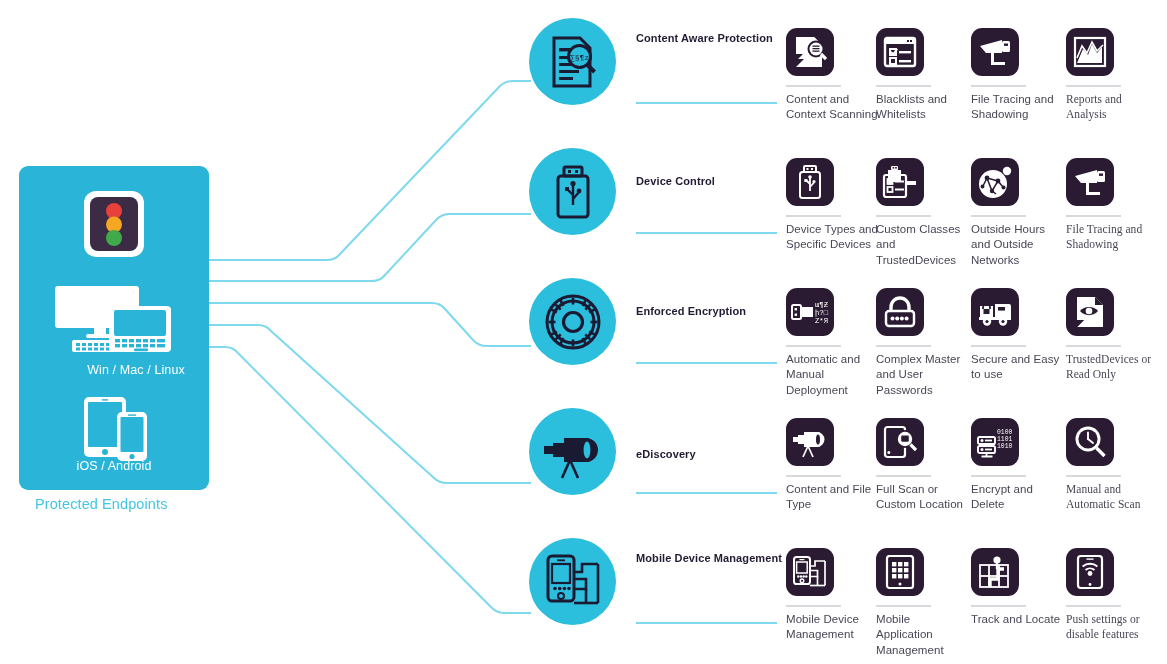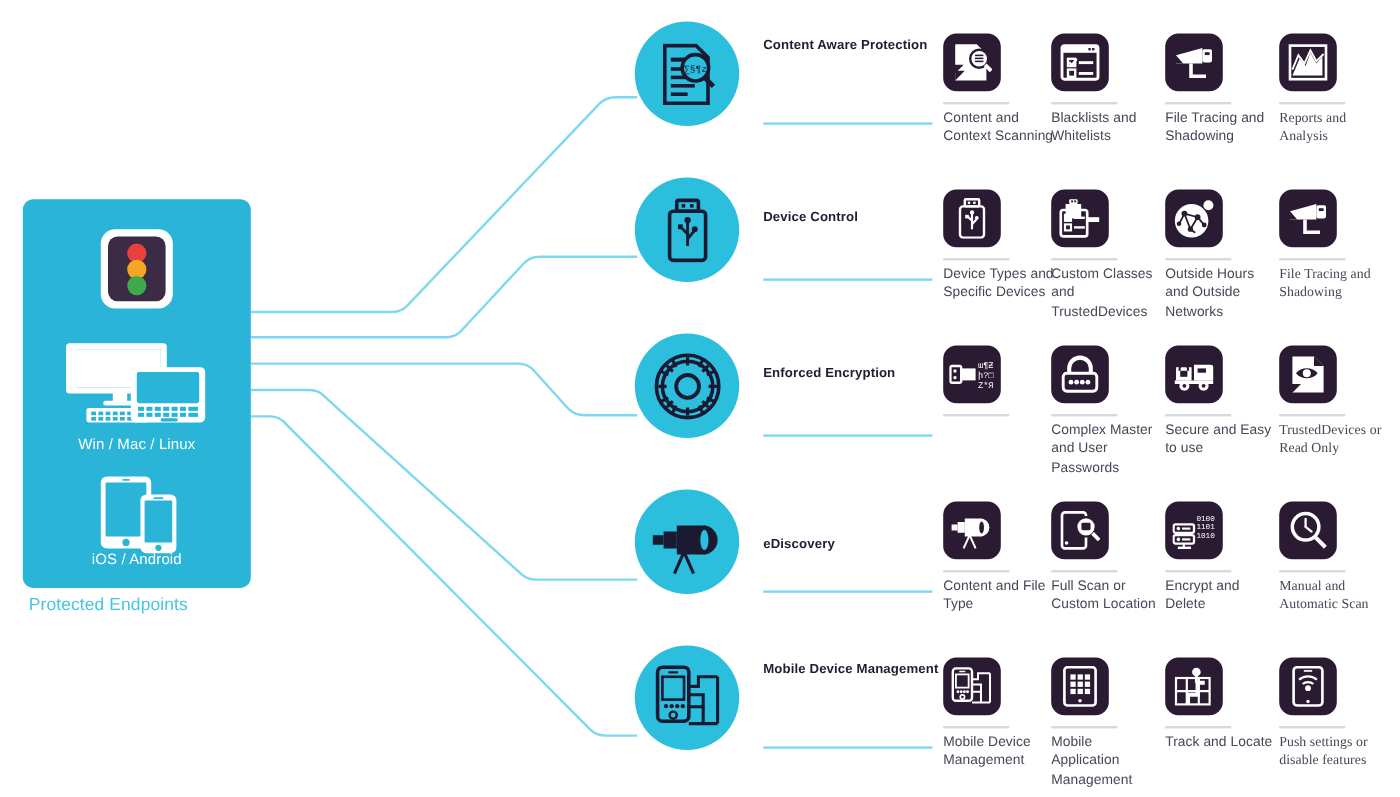--- a/index.html
+++ b/index.html
@@ -21,24 +21,24 @@
     position:absolute; left:19px; top:166px; width:190px; height:324px;
     background:#29b4d8; border-radius:9px;
   }
   .traffic-wrap{ position:absolute; left:50%; top:24px; transform:translateX(-50%); }
   .device-wrap{ position:absolute; left:50%; top:118px; transform:translateX(-50%); }
   .mobile-wrap{ position:absolute; left:50%; top:230px; transform:translateX(-50%); }
   .endpoint-caption{
     position:absolute; left:0; width:100%; text-align:center;
     color:#ffffff; font-size:12.5px; letter-spacing:.1px;
   }
-  .cap-desktop{ top:197px; }
+  .cap-desktop{ top:197px;margin-left:22px; }
   .cap-mobile{  top:293px; }
   .protected-label{
-    position:absolute; left:24px; top:496px;
+    position:absolute; left:35px; top:496px;
     color:#45c5e2; font-size:14.5px; letter-spacing:.1px;
   }
 
   
   .row{ position:absolute; left:0; width:1167px; height:130px; }
   .badge{
     position:absolute; left:529px; top:8px; width:87px; height:87px;
     border-radius:50%; background:#2cbedd;
     display:flex; align-items:center; justify-content:center;
   }
@@ -393,20 +393,21 @@
           <rect x="3.6" y="16.5" width="2.4" height="2.4" fill="#ffffff"></rect>
           <rect x="10" y="10" width="12" height="10" fill="#ffffff"></rect>
           <g fill="#ffffff" font-family="Liberation Mono, monospace" font-size="7.2">
             <text x="24" y="10">ա¶Ƶ</text>
             <text x="24" y="18">ի?□</text>
             <text x="24" y="26">Z*Я</text>
           </g>
         </svg>
       </div>
       <div class="divider"></div>
+      <div class="cap">Automatic and Manual Deployment</div>
     </div>
 
     <div class="cell c1">
       <div class="tile">
         <svg width="34" height="34" viewBox="0 0 34 34">
           <path d="M8,16 v-4 a9,9 0 0 1 18,0 v4" fill="none" stroke="#ffffff" stroke-width="3.4"></path>
           <rect x="3" y="16" width="28" height="15" rx="3" fill="none" stroke="#ffffff" stroke-width="2.4"></rect>
           <g fill="#ffffff">
             <circle cx="9.5" cy="23.5" r="2"></circle>
               <circle cx="14.2" cy="23.5" r="2"></circle>

